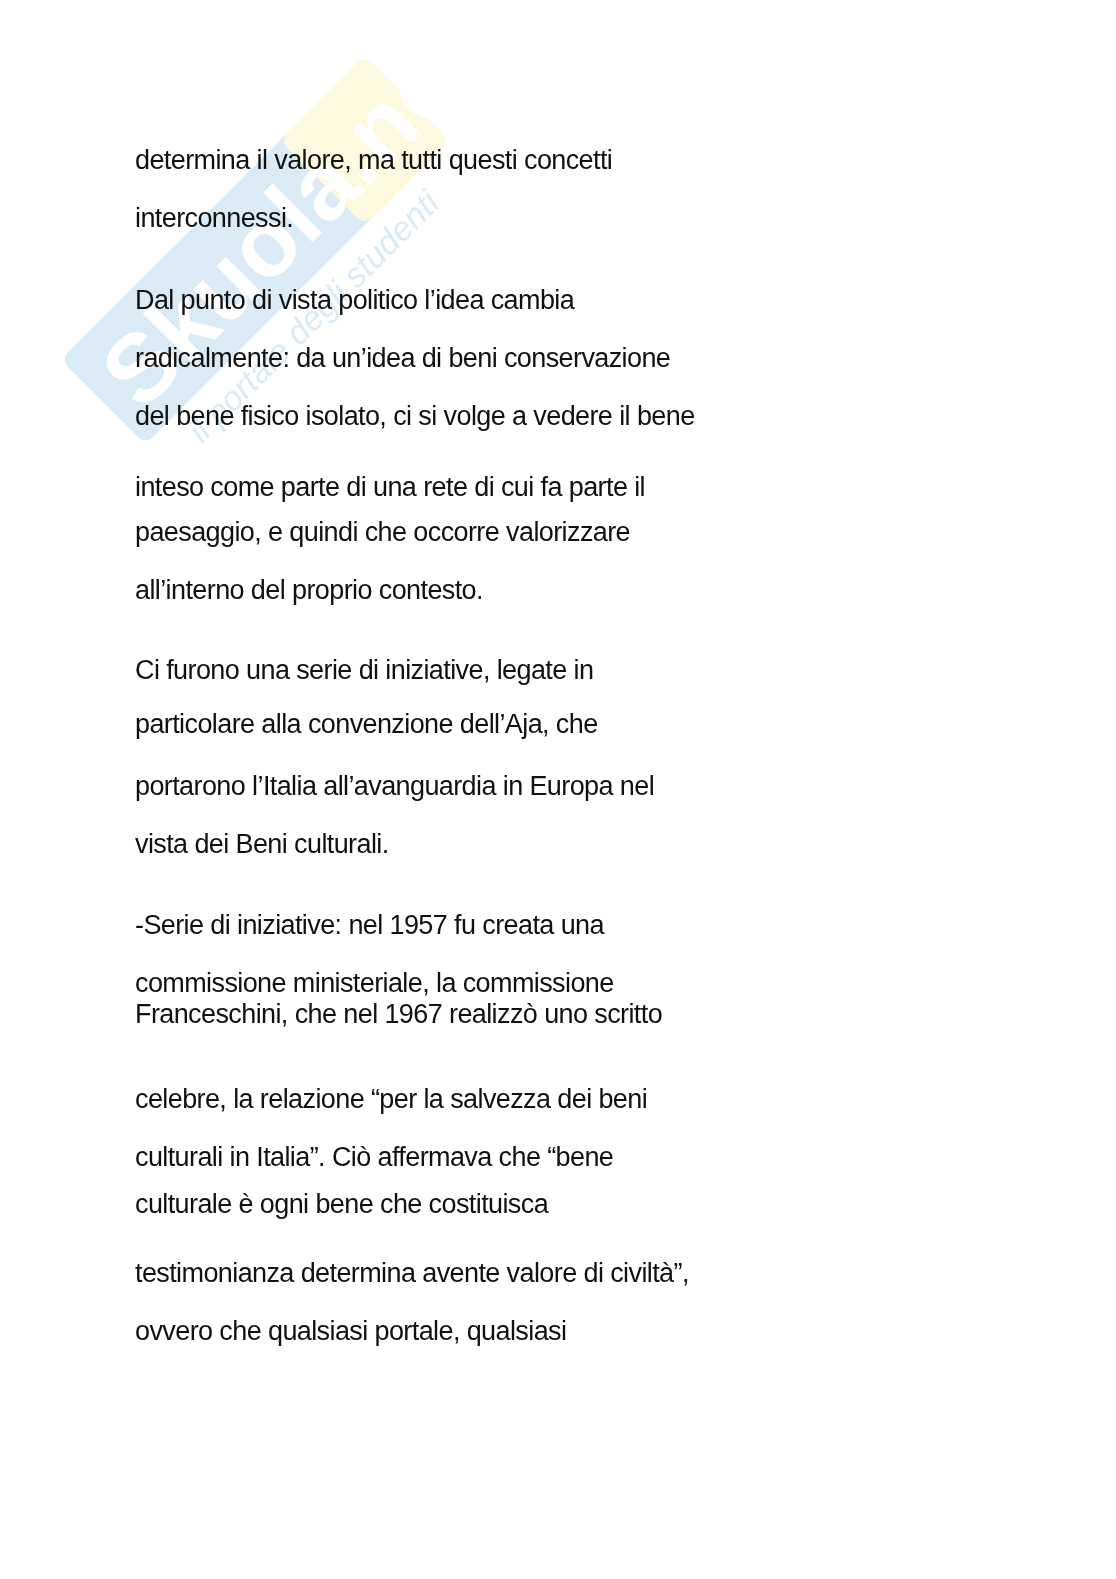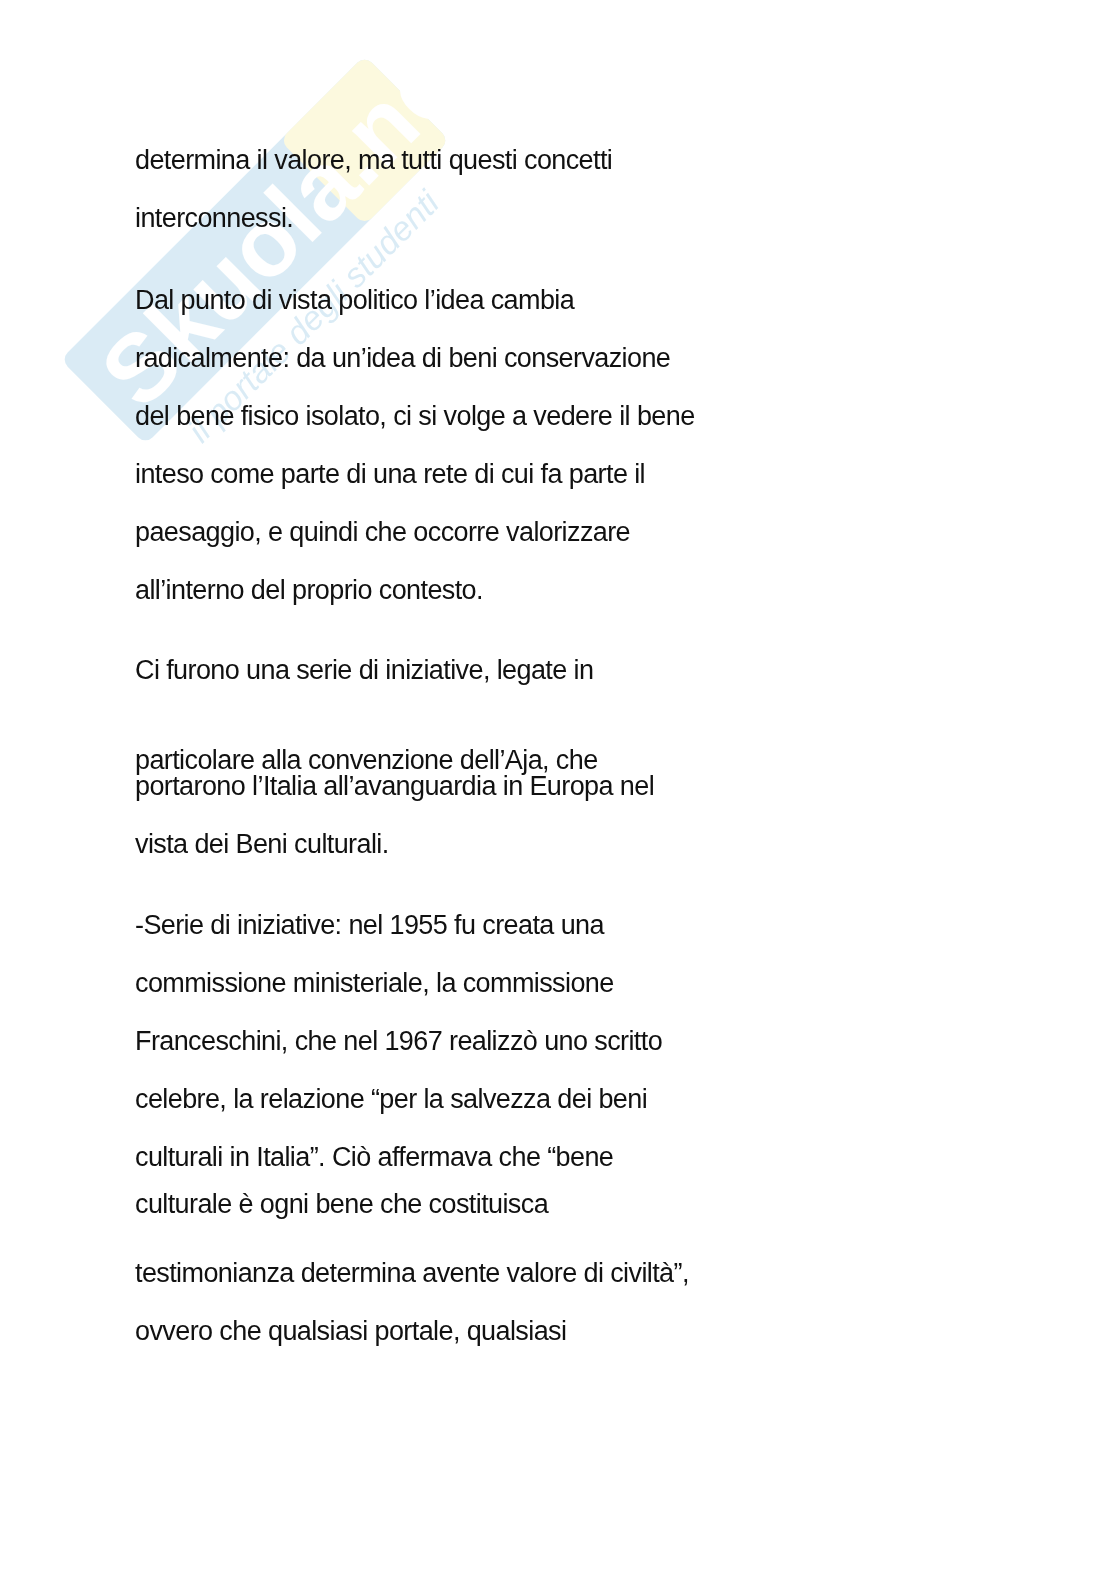--- a/index.html
+++ b/index.html
@@ -56,35 +56,35 @@
 
   <div>
     <div class="line" style="top:140px">determina il valore, ma tutti questi concetti</div>
     <div class="line" style="top:198px">interconnessi.</div>
   </div>
 
   <div>
     <div class="line" style="top:280px">Dal punto di vista politico l’idea cambia</div>
     <div class="line" style="top:338px">radicalmente: da un’idea di beni conservazione</div>
     <div class="line" style="top:396px">del bene fisico isolato, ci si volge a vedere il bene</div>
-    <div class="line" style="top:454px">inteso come parte di una rete di cui fa parte il</div>
+    <div class="line" style="top:467px">inteso come parte di una rete di cui fa parte il</div>
     <div class="line" style="top:512px">paesaggio, e quindi che occorre valorizzare</div>
     <div class="line" style="top:570px">all’interno del proprio contesto.</div>
   </div>
 
   <div>
     <div class="line" style="top:650px">Ci furono una serie di iniziative, legate in</div>
-    <div class="line" style="top:740px">particolare alla convenzione dell’Aja, che</div>
+    <div class="line" style="top:704px">particolare alla convenzione dell’Aja, che</div>
     <div class="line" style="top:766px">portarono l’Italia all’avanguardia in Europa nel</div>
     <div class="line" style="top:824px">vista dei Beni culturali.</div>
   </div>
 
   <div>
-    <div class="line" style="top:905px">-Serie di iniziative: nel 1955 fu creata una</div>
+    <div class="line" style="top:905px">-Serie di iniziative: nel 1957 fu creata una</div>
     <div class="line" style="top:963px">commissione ministeriale, la commissione</div>
-    <div class="line" style="top:1021px">Franceschini, che nel 1967 realizzò uno scritto</div>
+    <div class="line" style="top:994px">Franceschini, che nel 1967 realizzò uno scritto</div>
     <div class="line" style="top:1079px">celebre, la relazione “per la salvezza dei beni</div>
     <div class="line" style="top:1137px">culturali in Italia”. Ciò affermava che “bene</div>
     <div class="line" style="top:1184px">culturale è ogni bene che costituisca</div>
     <div class="line" style="top:1253px">testimonianza determina avente valore di civiltà”,</div>
     <div class="line" style="top:1311px">ovvero che qualsiasi portale, qualsiasi</div>
   </div>
 </div>
 
 </body></html>

